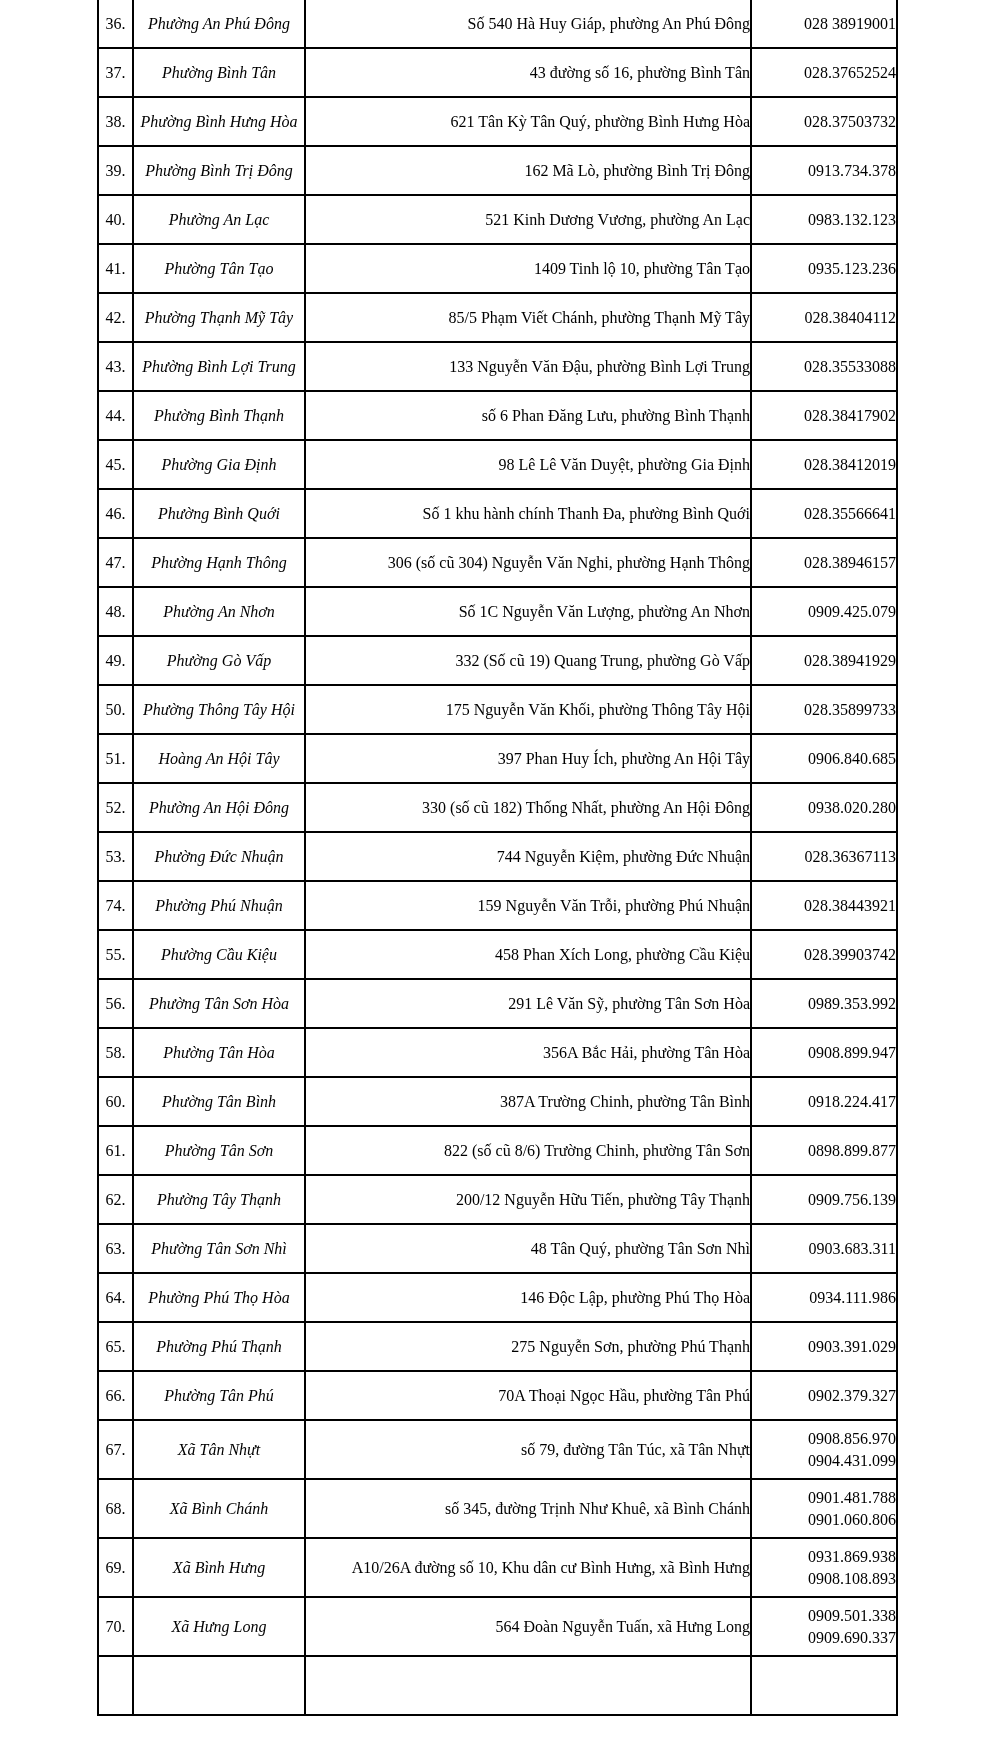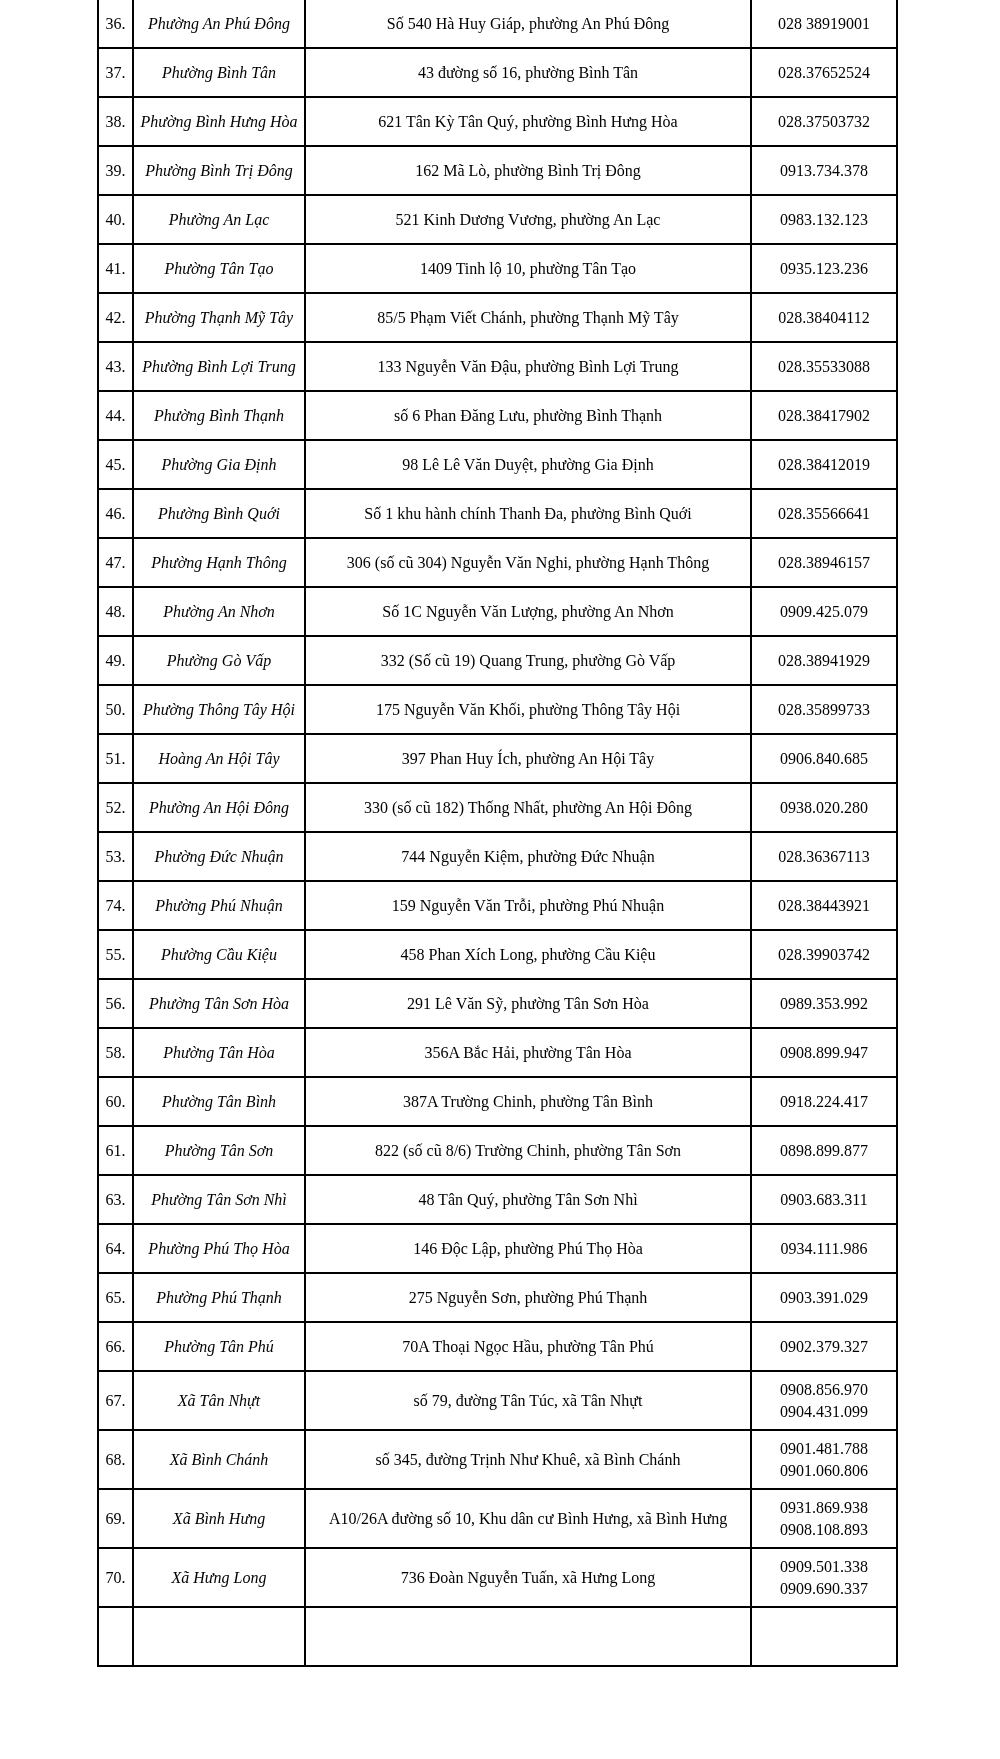--- a/index.html
+++ b/index.html
@@ -38,25 +38,25 @@
   tr.sliver { height: 59px; }
   td.td-no {
     text-align: center;
     font-size: 15px;
   }
   td.td-name {
     text-align: center;
     font-style: italic;
   }
   td.td-addr {
-    text-align: center;
+    text-align: right;
     padding-left: 3px;
   }
   td.td-phone {
-    text-align: center;
+    text-align: right;
   }
   td.td-phone .phone-line {
     line-height: 22px;
   }
 </style>
 </head>
 <body>
 
 <div class="page">
   <table class="contact-table">
@@ -253,20 +253,28 @@
         </tr>
         <tr class="row">
           <td class="td-no">61.</td>
           <td class="td-name">Phường Tân Sơn</td>
           <td class="td-addr">822 (số cũ 8/6) Trường Chinh, phường Tân Sơn</td>
           <td class="td-phone">
             <div class="phone-line">0898.899.877</div>
           </td>
         </tr>
         <tr class="row">
+          <td class="td-no">62.</td>
+          <td class="td-name">Phường Tây Thạnh</td>
+          <td class="td-addr">200/12 Nguyễn Hữu Tiến, phường Tây Thạnh</td>
+          <td class="td-phone">
+            <div class="phone-line">0909.756.139</div>
+          </td>
+        </tr>
+        <tr class="row">
           <td class="td-no">63.</td>
           <td class="td-name">Phường Tân Sơn Nhì</td>
           <td class="td-addr">48 Tân Quý, phường Tân Sơn Nhì</td>
           <td class="td-phone">
             <div class="phone-line">0903.683.311</div>
           </td>
         </tr>
         <tr class="row">
           <td class="td-no">64.</td>
           <td class="td-name">Phường Phú Thọ Hòa</td>
@@ -314,21 +322,21 @@
           <td class="td-name">Xã Bình Hưng</td>
           <td class="td-addr">A10/26A đường số 10, Khu dân cư Bình Hưng, xã Bình Hưng</td>
           <td class="td-phone">
             <div class="phone-line">0931.869.938</div>
             <div class="phone-line">0908.108.893</div>
           </td>
         </tr>
         <tr class="tall">
           <td class="td-no">70.</td>
           <td class="td-name">Xã Hưng Long</td>
-          <td class="td-addr">736 Đoàn Nguyễn Tuấn, xã Hưng Long</td>
+          <td class="td-addr">564 Đoàn Nguyễn Tuấn, xã Hưng Long</td>
           <td class="td-phone">
             <div class="phone-line">0909.501.338</div>
             <div class="phone-line">0909.690.337</div>
           </td>
         </tr>
         <tr class="sliver">
           <td class="td-no"></td>
           <td class="td-name"></td>
           <td class="td-addr"></td>
           <td class="td-phone"></td>

